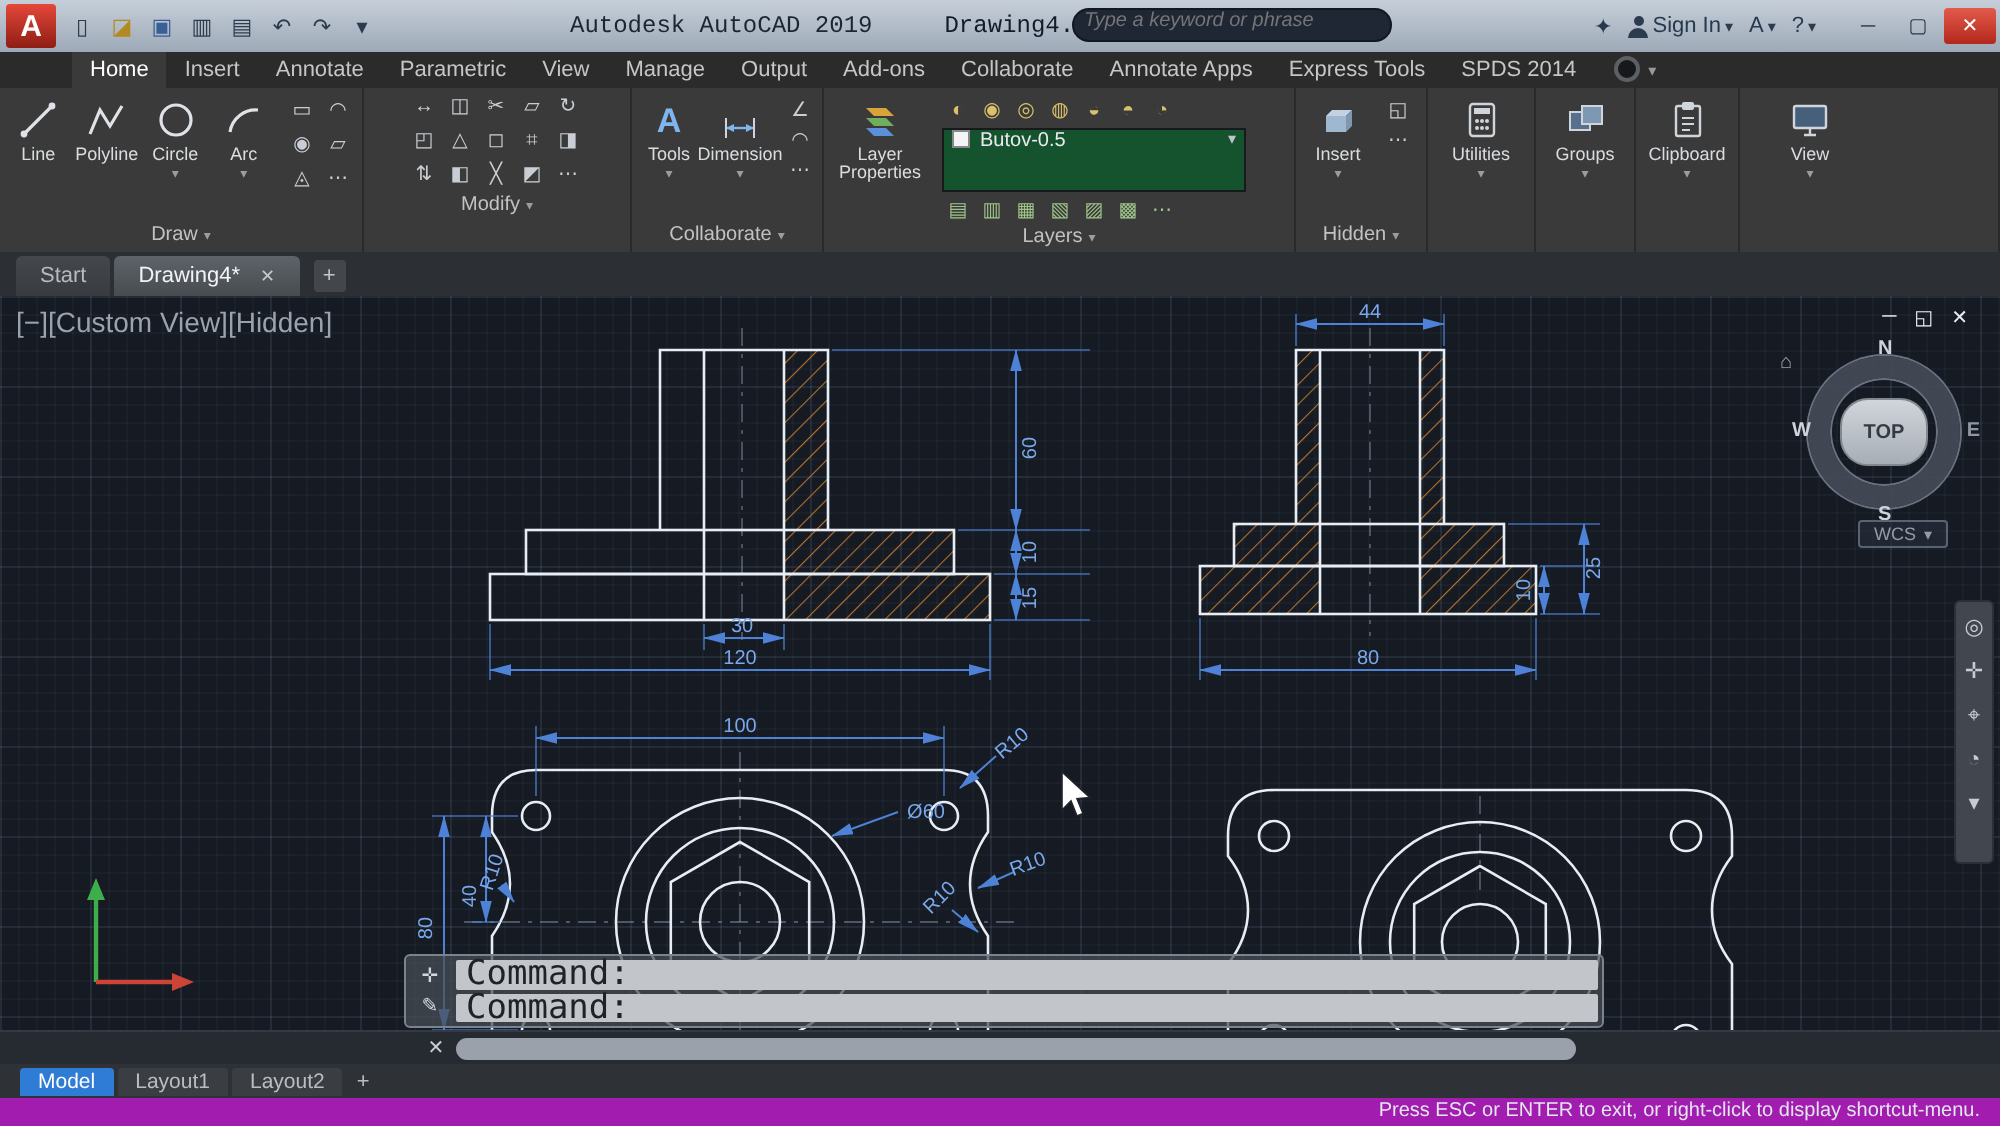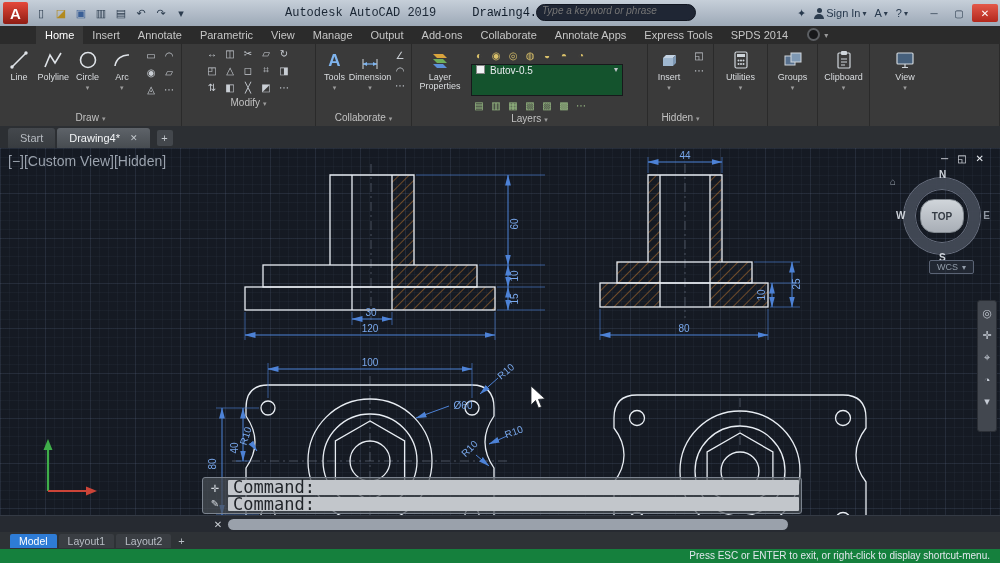--- a/index.html
+++ b/index.html
@@ -131,21 +131,21 @@
   .sthumb { position:absolute; left:228px; width:560px; height:11px; background:#9aa1ab; border-radius:6px; }
 
   
   .layoutbar { position:absolute; top:532px; left:0; right:0; height:17px; background:#2e3236;
     display:flex; align-items:center; padding-left:10px; gap:2px; font-size:10.5px; }
   .ltab { padding:1px 9px; color:#b9bec5; background:#3a3e43; border-radius:2px 2px 0 0; }
   .ltab.model { background:#2e7cd6; color:#fff; }
   .ltab-add { color:#b9bec5; margin-left:5px; font-size:11px; }
 
   
-  .statusbar { position:absolute; top:549px; left:0; right:0; height:14px; background:#15803d;
+  .statusbar { position:absolute; top:549px; left:0; right:0; height:14px; background:#a21caf;
     color:#e2e7ed; font-size:10px; line-height:14px; text-align:right; padding-right:10px; }
 
   svg text { font-family:"Liberation Sans",sans-serif; }
   .wl { stroke:#e8edf3; stroke-width:1.3; fill:none; }
   .dl { stroke:#4d82d6; stroke-width:1; fill:none; }
   .dx { stroke:#4d82d6; stroke-width:0.8; opacity:0.8; fill:none; }
   .dt { fill:#79a8ec; font-size:10px; text-anchor:middle; }
   .cl { stroke:#97a0b4; stroke-width:0.7; stroke-dasharray:9 4 2 4; opacity:0.6; fill:none; }
 </style>
 </head>

